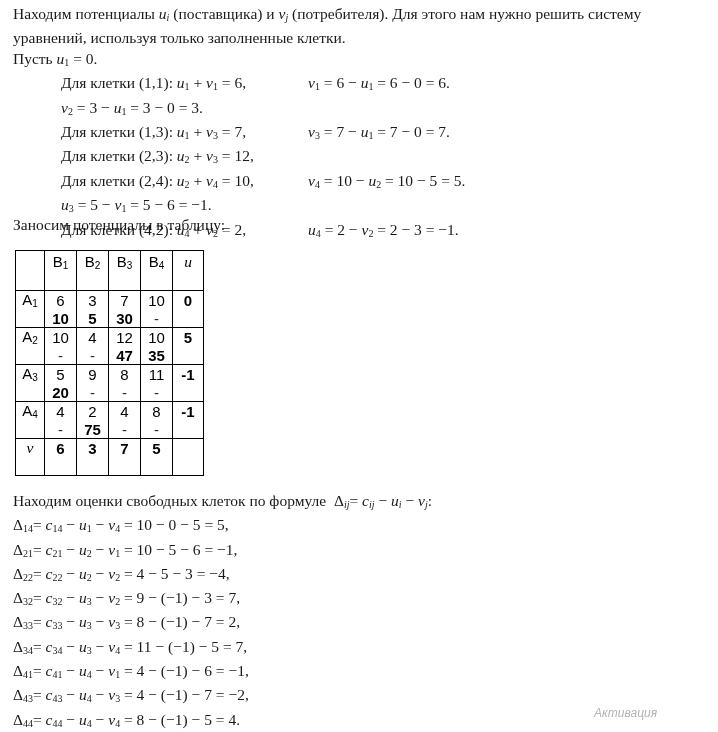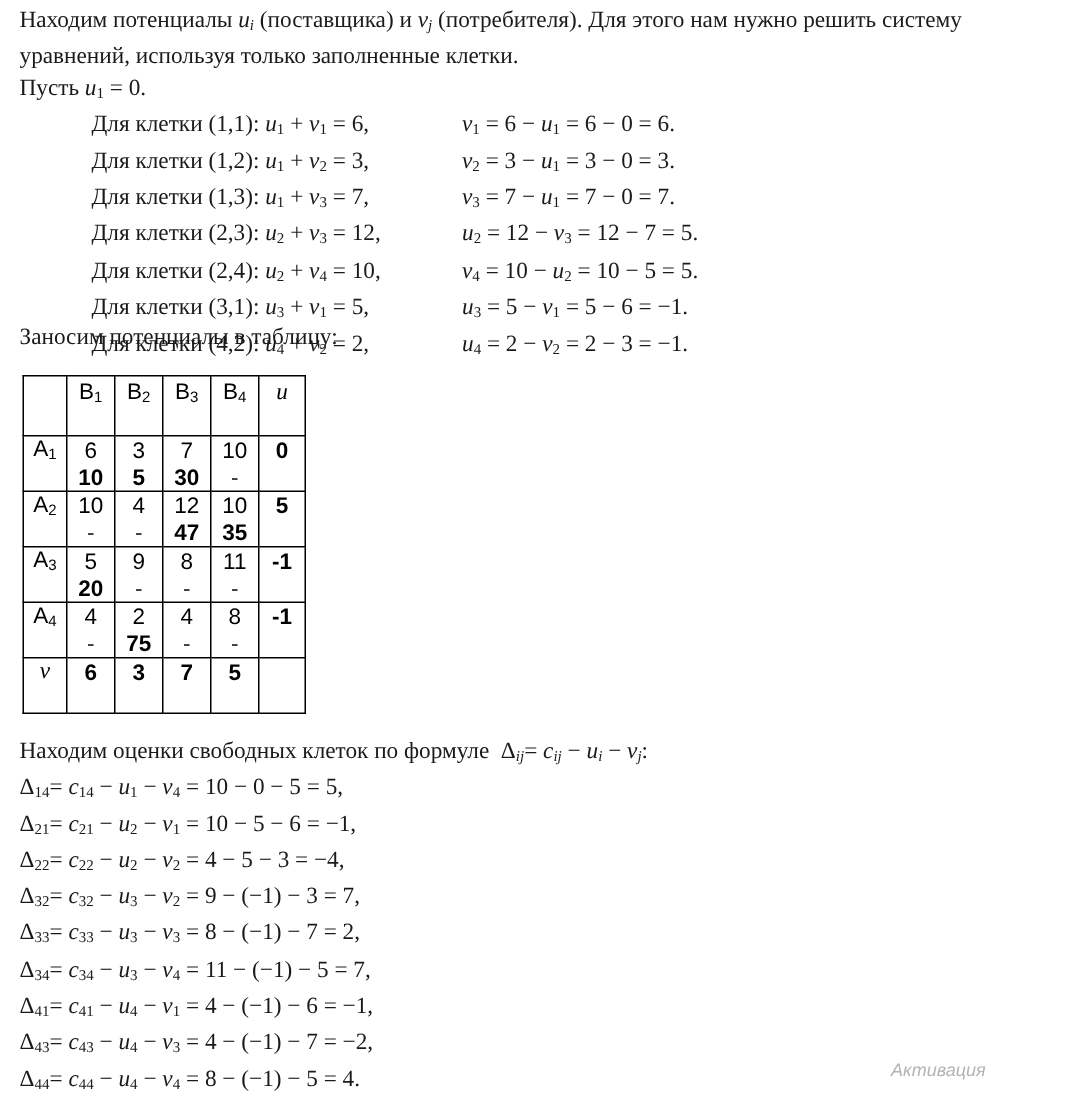--- a/index.html
+++ b/index.html
@@ -71,37 +71,34 @@
 
   <div class="sec" style="top:4px;">
     <div class="tline"><span>Находим потенциалы </span><span class="run-i">u</span><span class="run-t">i</span><span> (поставщика) и </span><span class="run-i">v</span><span class="run-t">j</span><span> (потребителя). Для этого нам нужно решить систему</span></div>
     <div class="tline"><span>уравнений, используя только заполненные клетки.</span></div>
     <div class="tline"><span>Пусть </span><span class="run-i">u</span><span class="run-s">1</span><span> = 0.</span></div>
     <div class="tline eqrow">
       <span class="eql"><span>Для клетки (1,1): </span><span class="run-i">u</span><span class="run-s">1</span><span> + </span><span class="run-i">v</span><span class="run-s">1</span><span> = 6,</span></span>
       <span class="eqr"><span class="run-i">v</span><span class="run-s">1</span><span> = 6 − </span><span class="run-i">u</span><span class="run-s">1</span><span> = 6 − 0 = 6.</span></span>
     </div>
     <div class="tline eqrow">
-      <span class="eql"><span>Для клетки (1,2): </span><span class="run-i">u</span><span class="run-s">1</span><span> + </span><span class="run-i">v</span><span class="run-s">2</span><span> = 3,</span></span>
       <span class="eqr"><span class="run-i">v</span><span class="run-s">2</span><span> = 3 − </span><span class="run-i">u</span><span class="run-s">1</span><span> = 3 − 0 = 3.</span></span>
     </div>
     <div class="tline eqrow">
       <span class="eql"><span>Для клетки (1,3): </span><span class="run-i">u</span><span class="run-s">1</span><span> + </span><span class="run-i">v</span><span class="run-s">3</span><span> = 7,</span></span>
       <span class="eqr"><span class="run-i">v</span><span class="run-s">3</span><span> = 7 − </span><span class="run-i">u</span><span class="run-s">1</span><span> = 7 − 0 = 7.</span></span>
     </div>
     <div class="tline eqrow">
       <span class="eql"><span>Для клетки (2,3): </span><span class="run-i">u</span><span class="run-s">2</span><span> + </span><span class="run-i">v</span><span class="run-s">3</span><span> = 12,</span></span>
-      <span class="eqr"><span class="run-i">u</span><span class="run-s">2</span><span> = 12 − </span><span class="run-i">v</span><span class="run-s">3</span><span> = 12 − 7 = 5.</span></span>
     </div>
     <div class="tline eqrow">
       <span class="eql"><span>Для клетки (2,4): </span><span class="run-i">u</span><span class="run-s">2</span><span> + </span><span class="run-i">v</span><span class="run-s">4</span><span> = 10,</span></span>
       <span class="eqr"><span class="run-i">v</span><span class="run-s">4</span><span> = 10 − </span><span class="run-i">u</span><span class="run-s">2</span><span> = 10 − 5 = 5.</span></span>
     </div>
     <div class="tline eqrow">
-      <span class="eql"><span>Для клетки (3,1): </span><span class="run-i">u</span><span class="run-s">3</span><span> + </span><span class="run-i">v</span><span class="run-s">1</span><span> = 5,</span></span>
       <span class="eqr"><span class="run-i">u</span><span class="run-s">3</span><span> = 5 − </span><span class="run-i">v</span><span class="run-s">1</span><span> = 5 − 6 = −1.</span></span>
     </div>
     <div class="tline eqrow">
       <span class="eql"><span>Для клетки (4,2): </span><span class="run-i">u</span><span class="run-s">4</span><span> + </span><span class="run-i">v</span><span class="run-s">2</span><span> = 2,</span></span>
       <span class="eqr"><span class="run-i">u</span><span class="run-s">4</span><span> = 2 − </span><span class="run-i">v</span><span class="run-s">2</span><span> = 2 − 3 = −1.</span></span>
     </div>
   </div>
 
   <div class="sec" style="top:215px;">
     <div class="tline">Заносим потенциалы в таблицу:</div>

